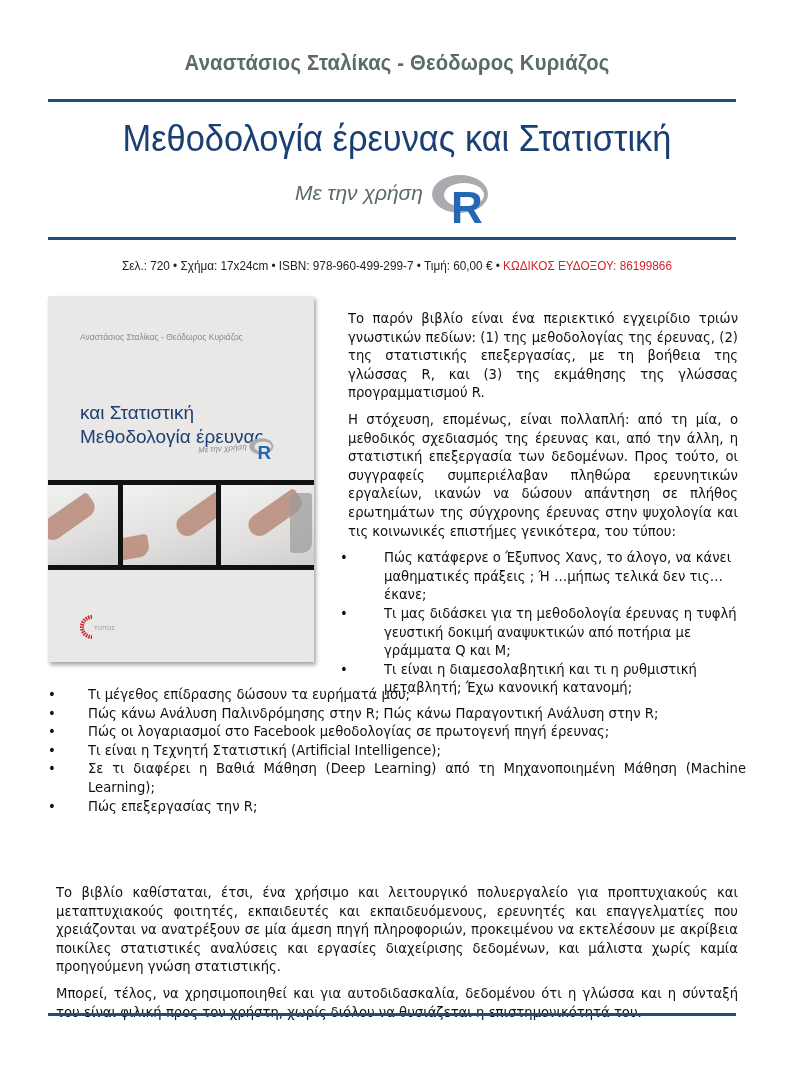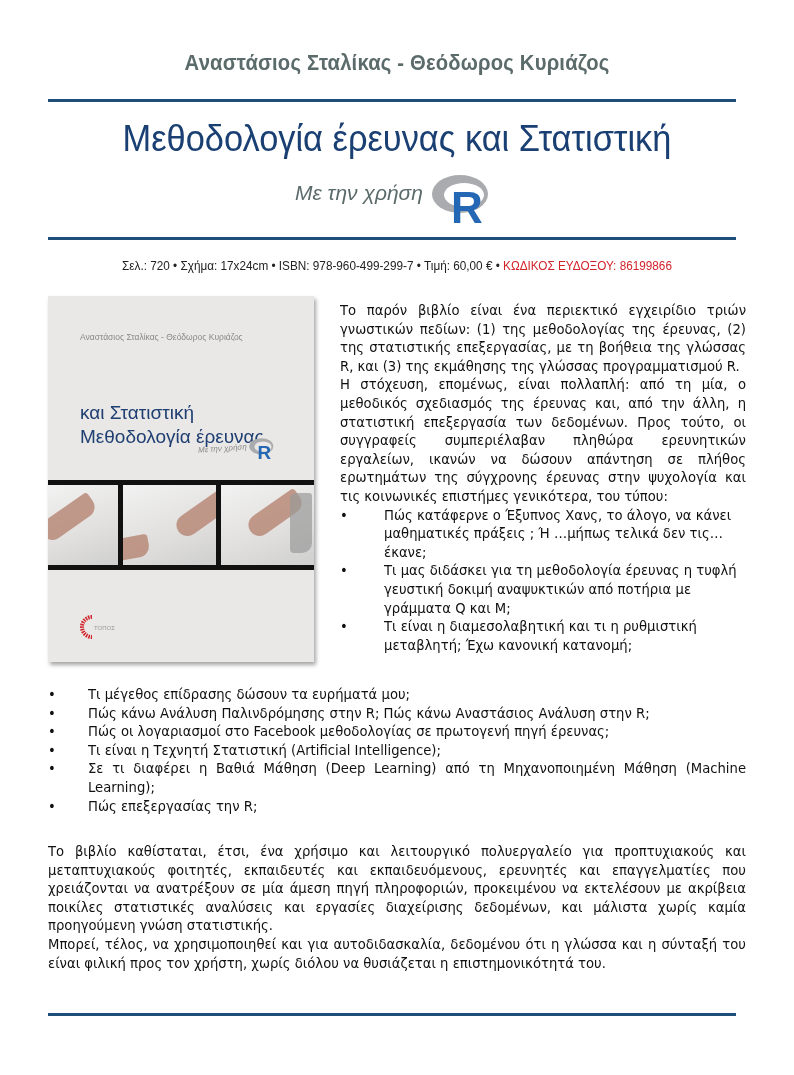--- a/index.html
+++ b/index.html
@@ -68,41 +68,41 @@
     .frame:first-child { flex: 0.75; }
     .hand {
       position: absolute; width: 60px; height: 22px; background: #b98978;
       border-radius: 12px 4px 12px 12px; transform: rotate(-35deg); opacity: 0.85;
     }
     .publisher-logo { position: absolute; left: 30px; top: 318px; width: 44px; height: 26px; }
 
     
     .para {
       font-size: 13.2px; line-height: 18.6px; color: #111; text-align: justify;
-      margin: 0;
+      margin: 8px;
     }
     .right-col {
       position: absolute; left: 340px; top: 302px; width: 406px;
     }
     .bullets {
       list-style: none; padding: 0; margin: 0;
     }
     .bullets li {
       position: relative; font-size: 13.2px; line-height: 18.6px; color: #111;
     }
     .right-col .bullets li { padding-left: 44px; }
     .bullets li .dot {
       position: absolute; left: 0; top: 0;
     }
     .lower-bullets {
       position: absolute; left: 48px; top: 686px; width: 698px;
     }
     .lower-bullets .bullets li { padding-left: 40px; text-align: justify; }
     .closing {
-      position: absolute; left: 48px; top: 843px; width: 698px;
+      position: absolute; left: 48px; top: 876px; width: 698px;
     }
   </style>
 </head>
 <body>
 
 <div class="authors">Αναστάσιος Σταλίκας - Θεόδωρος Κυριάζος</div>
 <div class="rule" style="top:99px;"></div>
 <div class="title">Μεθοδολογία έρευνας και Στατιστική</div>
 <div class="subtitle-row">
   <span class="subtitle">Με την χρήση</span>
@@ -155,21 +155,21 @@
   <ul class="bullets">
     <li><span class="dot">•</span><span>Πώς κατάφερνε ο Έξυπνος Χανς, το άλογο, να κάνει μαθηματικές πράξεις ; Ή …μήπως τελικά δεν τις… έκανε;</span></li>
     <li><span class="dot">•</span><span>Τι μας διδάσκει για τη μεθοδολογία έρευνας η τυφλή γευστική δοκιμή αναψυκτικών από ποτήρια με γράμματα  Q και M;</span></li>
     <li><span class="dot">•</span><span>Τι είναι η διαμεσολαβητική και τι η ρυθμιστική μεταβλητή; Έχω κανονική κατανομή;</span></li>
   </ul>
 </div>
 
 <div class="lower-bullets">
   <ul class="bullets">
     <li><span class="dot">•</span><span>Τι μέγεθος επίδρασης δώσουν τα ευρήματά μου;</span></li>
-    <li><span class="dot">•</span><span>Πώς κάνω Ανάλυση Παλινδρόμησης στην R; Πώς κάνω Αναστάσιος Ανάλυση στην R;</span></li>
+    <li><span class="dot">•</span><span>Πώς κάνω Ανάλυση Παλινδρόμησης στην R; Πώς κάνω Παραγοντική Ανάλυση στην R;</span></li>
     <li><span class="dot">•</span><span>Πώς οι λογαριασμοί  στο Facebook μεθοδολογίας σε πρωτογενή πηγή έρευνας;</span></li>
     <li><span class="dot">•</span><span>Τι είναι η Τεχνητή Στατιστική (Artificial Intelligence);</span></li>
     <li><span class="dot">•</span><span>Σε τι διαφέρει η Βαθιά Μάθηση (Deep Learning) από τη  Μηχανοποιημένη Μάθηση (Machine Learning);</span></li>
     <li><span class="dot">•</span><span>Πώς επεξεργασίας την R;</span></li>
   </ul>
 </div>
 
 <div class="closing">
   <p class="para">Το βιβλίο καθίσταται, έτσι, ένα χρήσιμο και λειτουργικό πολυεργαλείο για προπτυχιακούς και μεταπτυχιακούς φοιτητές, εκπαιδευτές και εκπαιδευόμενους, ερευνητές και επαγγελματίες που χρειάζονται να ανατρέξουν σε μία άμεση πηγή πληροφοριών, προκειμένου να εκτελέσουν με ακρίβεια ποικίλες στατιστικές αναλύσεις και εργασίες διαχείρισης δεδομένων, και μάλιστα χωρίς καμία προηγούμενη γνώση στατιστικής.</p>
   <p class="para">Μπορεί, τέλος, να χρησιμοποιηθεί και για αυτοδιδασκαλία, δεδομένου ότι η γλώσσα και η σύνταξή του είναι φιλική προς τον χρήστη, χωρίς διόλου να θυσιάζεται η επιστημονικότητά του.</p>

